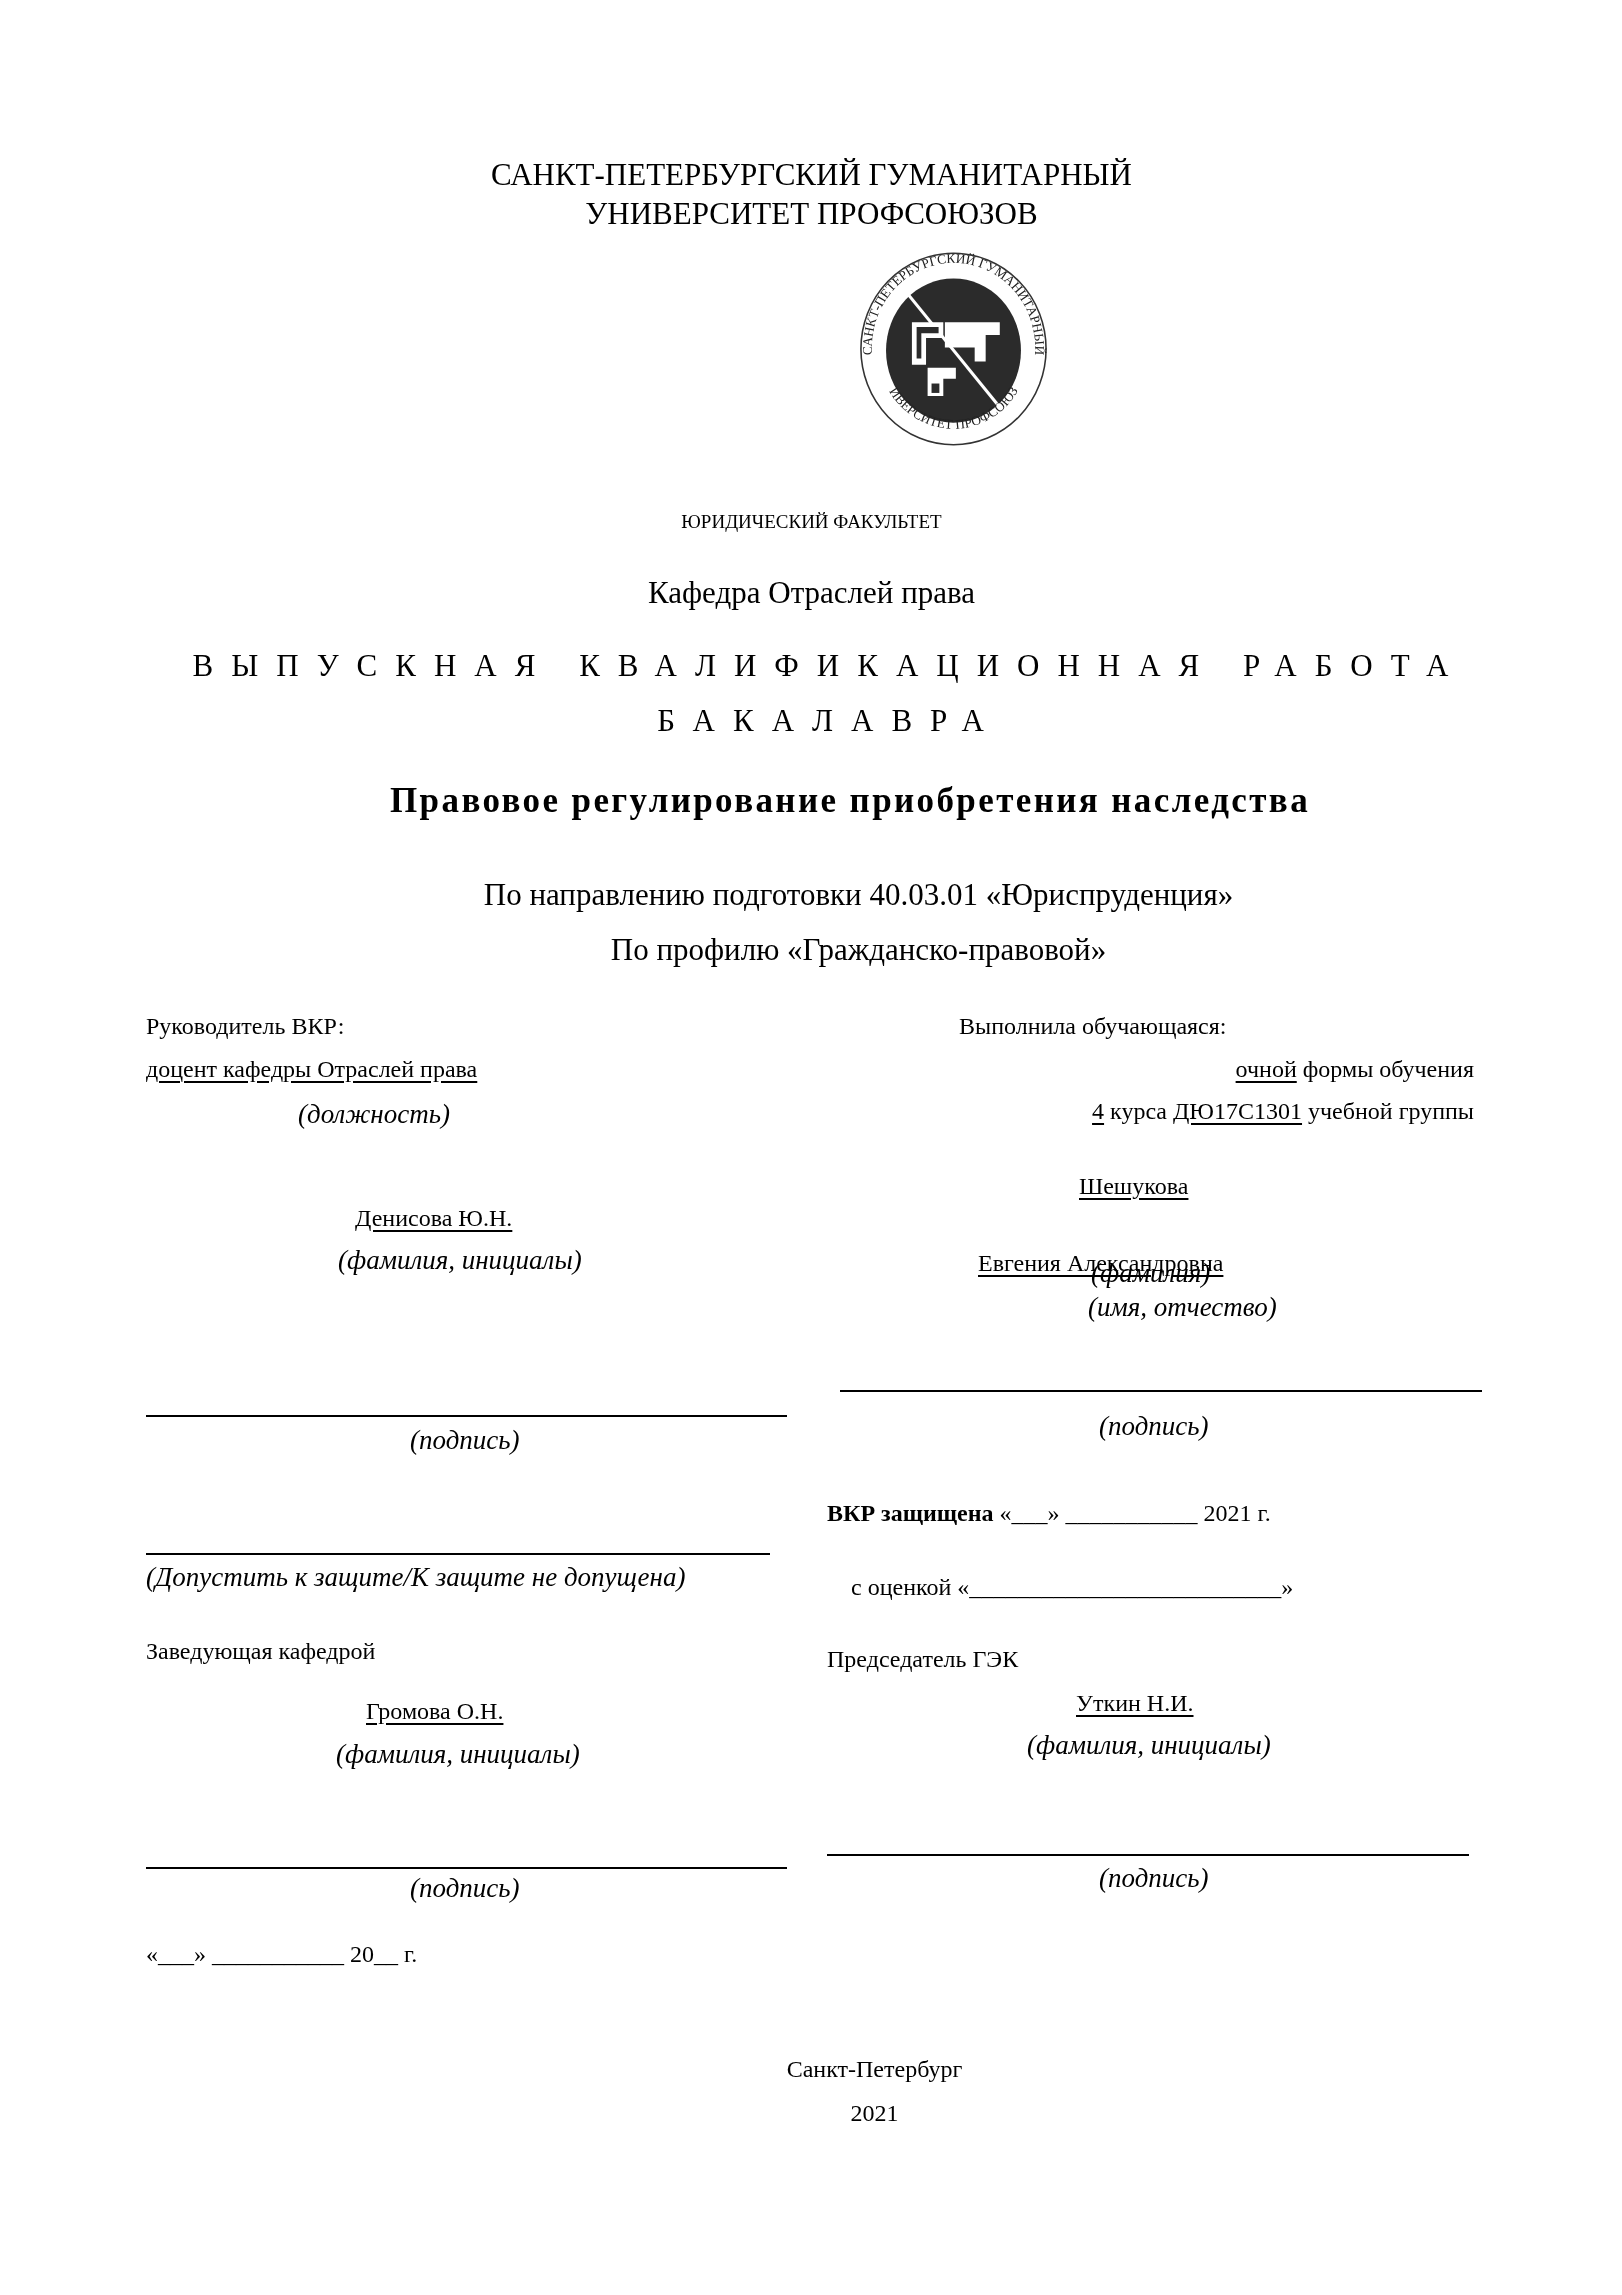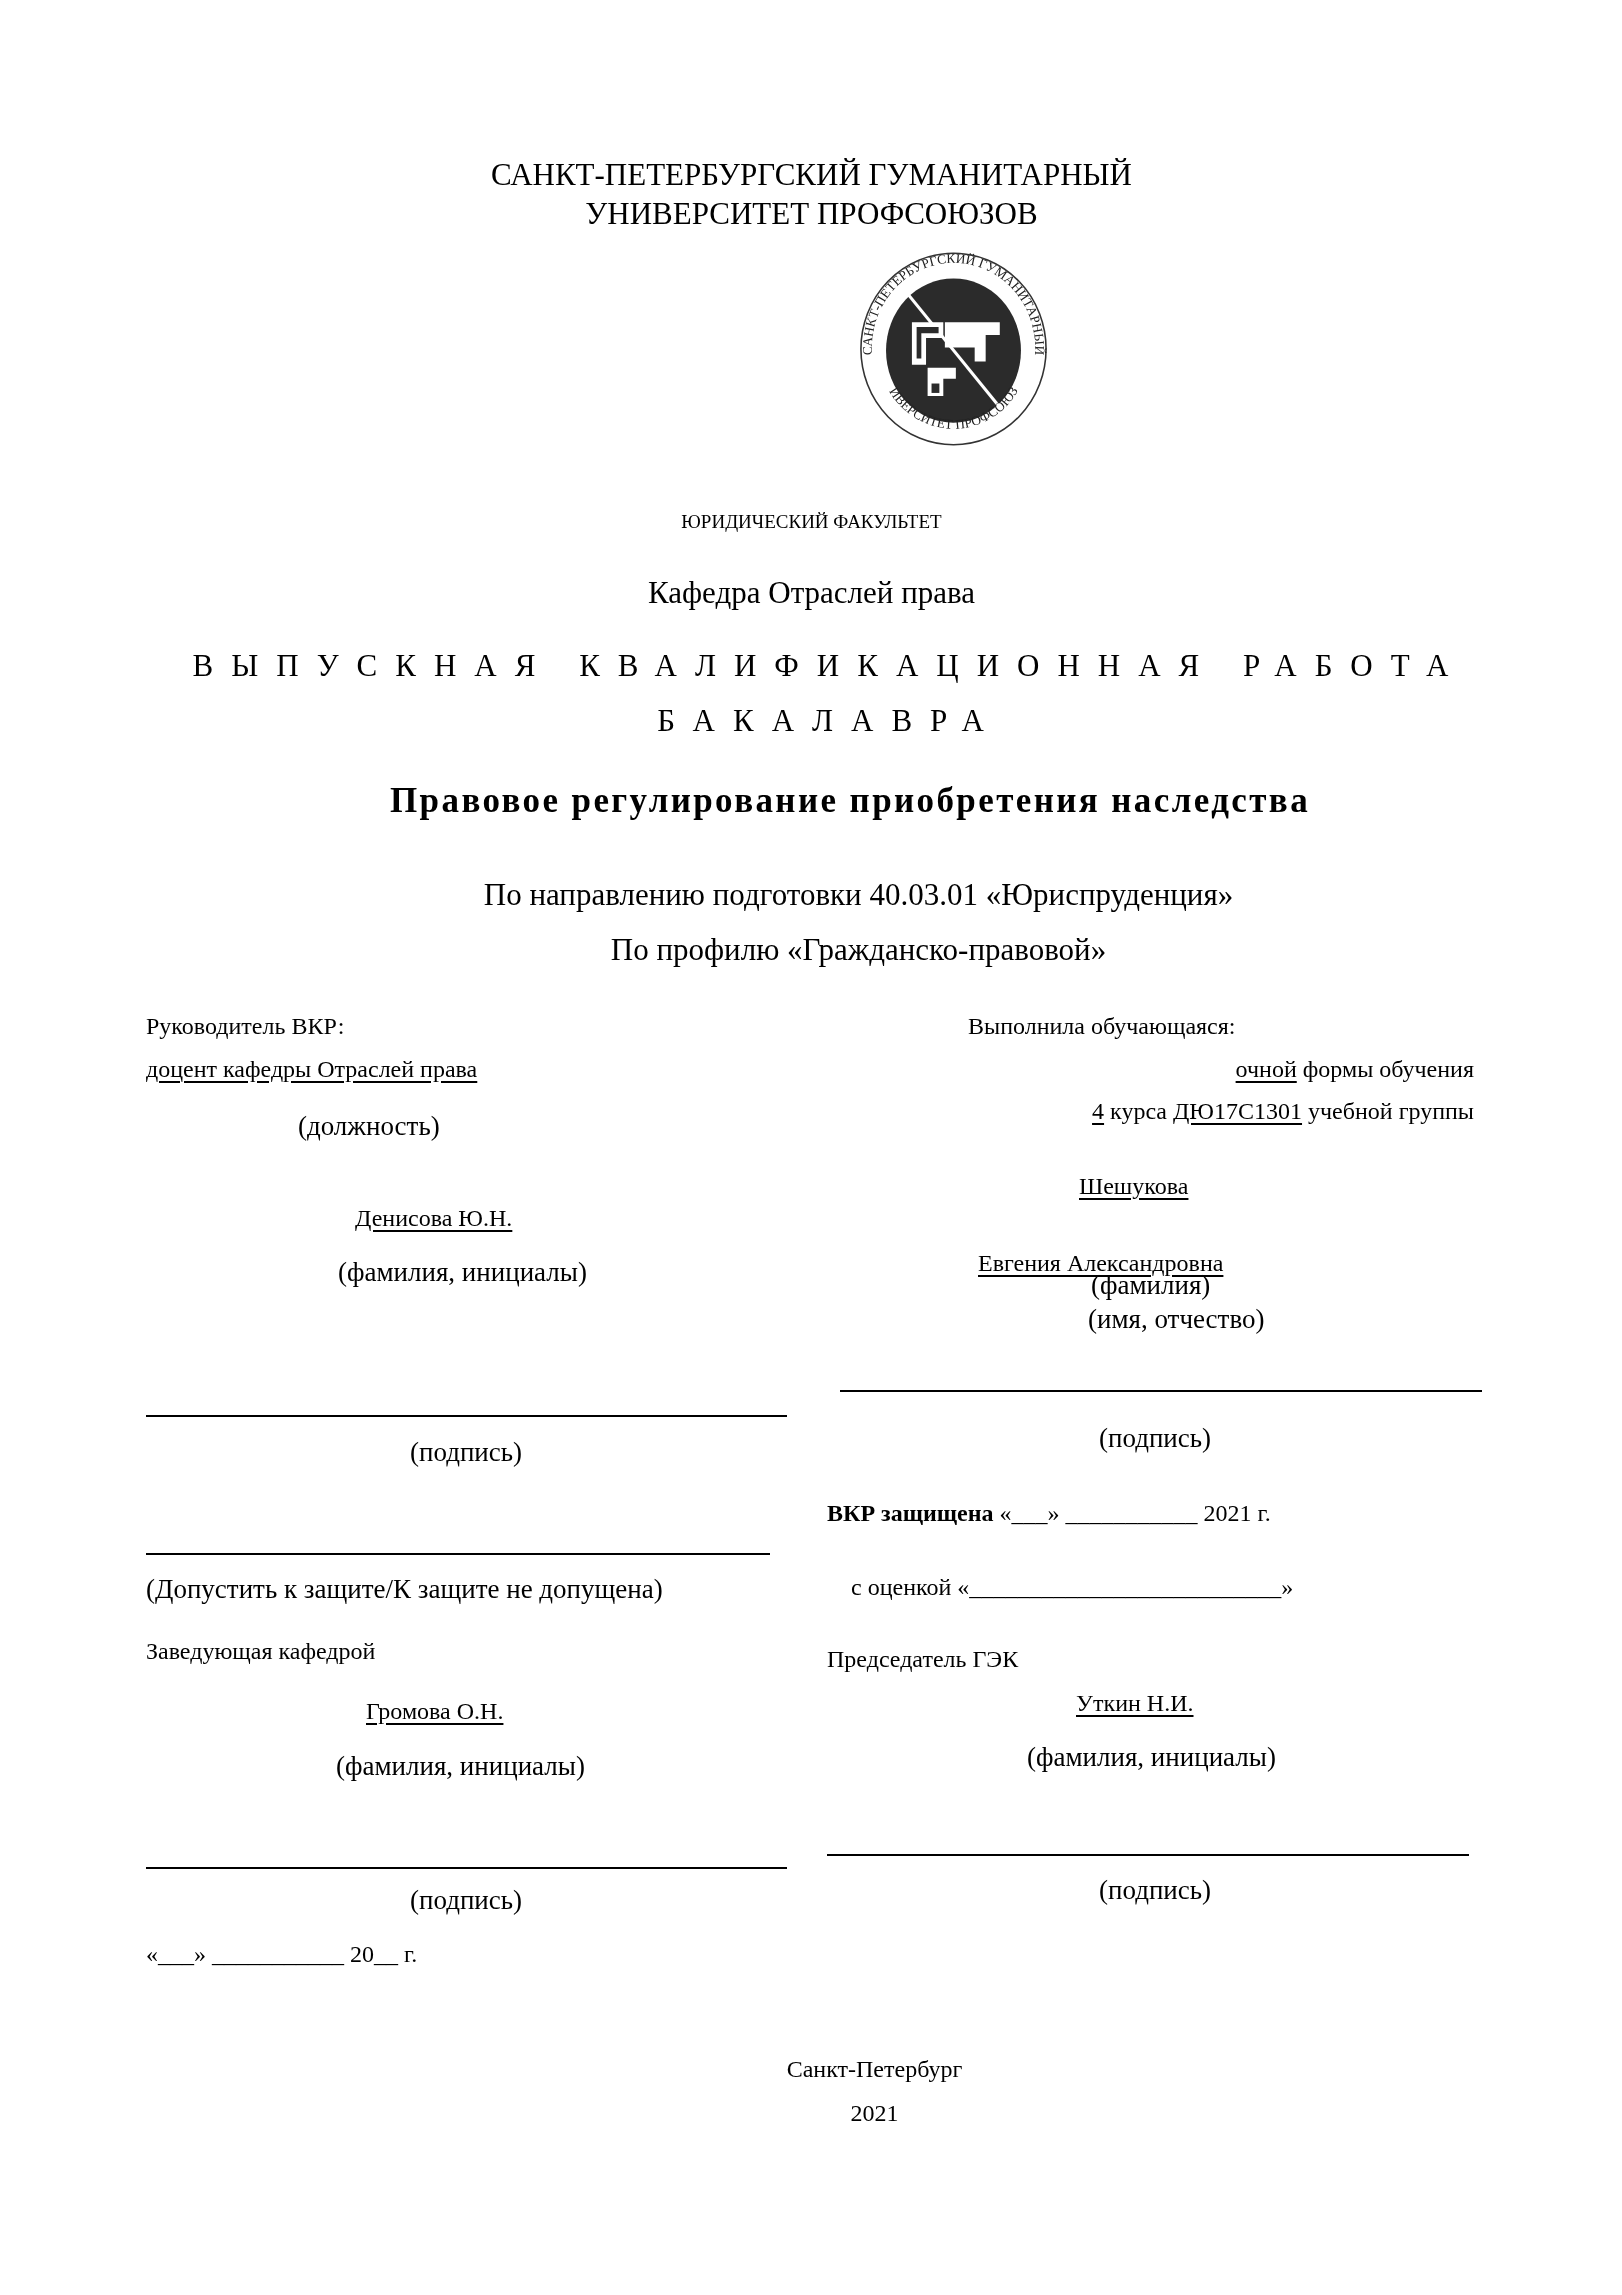--- a/index.html
+++ b/index.html
@@ -3,21 +3,21 @@
 <meta charset="utf-8">
 <style>
   html, body { margin:0; padding:0; background:#ffffff; }
   body { width:1623px; height:2295px; position:relative; overflow:hidden;
          font-family:"Liberation Serif", "DejaVu Serif", serif; color:#000; }
   .abs { position:absolute; white-space:nowrap; line-height:1; }
   .center { left:0; width:1623px; text-align:center; }
   .t40 { font-size:31px; }
   .t44 { font-size:24px;font-family:Liberation Serif, serif; }
   .small-caps { font-size:19px; }
-  .ital { font-size:27px;margin-top:12px; }
+  .ital { font-style:italic; font-size:27px; }
   .u { text-decoration:underline; text-underline-offset:3.9px; text-decoration-thickness:1.6px; }
   .bold { font-weight:bold; }
   .spaced { letter-spacing:18px; font-size:31px; }
   .topic { font-size:35px; font-weight:bold; letter-spacing:2.4px; }
   .sigline { position:absolute; height:0; border-top:2.4px solid #000; }
   .logo { position:absolute; left:857px; top:250px; width:193px; height:198px; }
 </style>
 </head>
 <body>
 
@@ -58,21 +58,21 @@
 <div class="abs center t40" style="top:934px; padding-left:47px;">По профилю «Гражданско-правовой»</div>
 
 <div class="abs t44" style="top:1014px; left:146px;">Руководитель ВКР:</div>
 <div class="abs t44 u" style="top:1057px; left:146px;">доцент кафедры Отраслей права</div>
 <div class="abs ital" style="top:1101px; left:298px;">(должность)</div>
 <div class="abs t44 u" style="top:1206px; left:355px;">Денисова Ю.Н.</div>
 <div class="abs ital" style="top:1247px; left:338px;">(фамилия, инициалы)</div>
 <div class="sigline" style="top:1415px; left:146px; width:641px;"></div>
 <div class="abs ital" style="top:1427px; left:410px;">(подпись)</div>
 
-<div class="abs t44" style="top:1014px; left:959px;margin-left:9px;">Выполнила обучающаяся:</div>
+<div class="abs t44" style="top:1014px; left:959px;">Выполнила обучающаяся:</div>
 <div class="abs t44" style="top:1057px; right:149px;">
   <span class="u">очной</span>
   <span>формы обучения</span>
 </div>
 <div class="abs t44" style="top:1099px; right:149px;">
   <span class="u">4</span>
   <span>курса</span>
   <span class="u">ДЮ17С1301</span>
   <span>учебной группы</span>
 </div>

